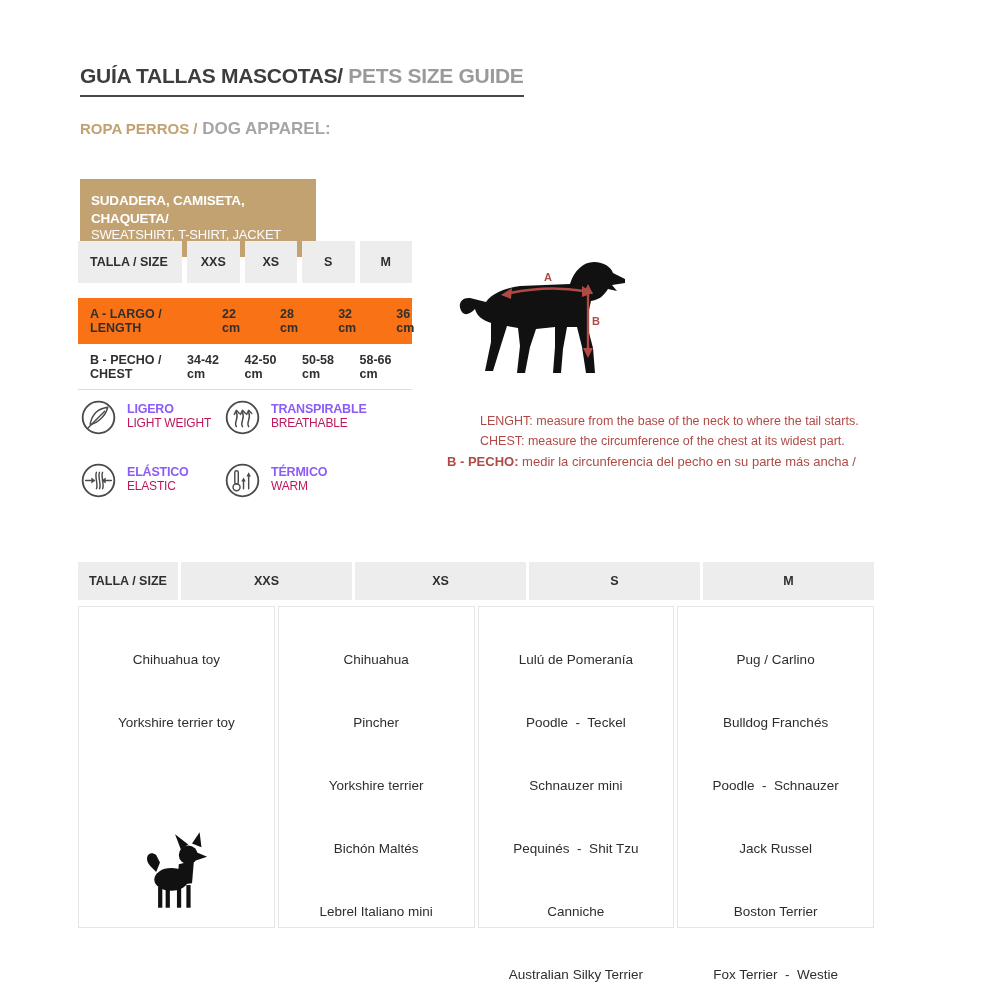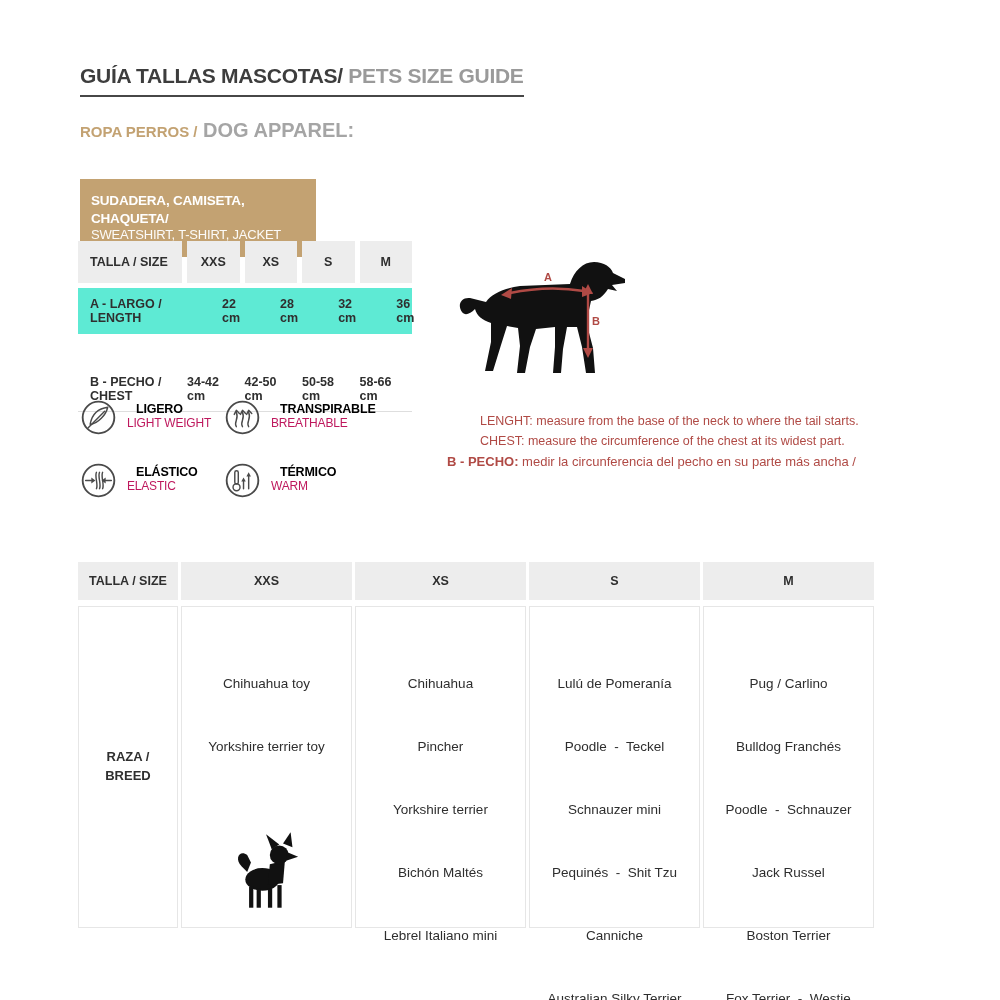--- a/index.html
+++ b/index.html
@@ -8,64 +8,64 @@
     position:relative; width:928px; height:1000px; background:#ffffff;
     font-family:"Liberation Sans", sans-serif; color:#2f2f2f; overflow:hidden;
   }
   
   .title { position:absolute; left:80px; top:64px; display:inline-block;
            padding-bottom:7px; border-bottom:2px solid #474747; }
   .title .t1 { font-size:21px; font-weight:bold; color:#3d3d3d; letter-spacing:-0.3px; }
   .title .t2 { font-size:21px; font-weight:bold; color:#9a9a9a; letter-spacing:-0.3px; }
   .subtitle { position:absolute; left:80px; top:119px; }
   .subtitle .s1 { font-size:15px; font-weight:bold; color:#c3a272;margin-top:8px; }
-  .subtitle .s2 { font-size:20px; font-weight:bold; color:#a5a5a5; }
+  .subtitle .s2 { font-size:17px; font-weight:bold; color:#a5a5a5; }
   
   .catbox { position:absolute; left:80px; top:179px; width:236px;
             background:#c3a272; color:#fff; padding:13px 11px; line-height:1.3; }
   .catbox .c1 { font-size:13.5px; font-weight:bold; letter-spacing:-0.2px; }
   .catbox .c2 { font-size:13px; opacity:.96; letter-spacing:-0.2px; }
   
   .sizetable { position:absolute; left:78px; top:241px; width:334px; }
   .st-row { display:flex; gap:5px; align-items:stretch; }
   .st-row .cell { display:flex; align-items:center; justify-content:center;
                   font-size:12.5px; font-weight:bold; color:#2f2f2f; }
   .st-row .cell.lbl { flex:0 0 104px; justify-content:flex-start; padding-left:12px; }
   .st-row .cell.val { flex:1; }
   .st-head { height:42px; }
   .st-head .cell { background:#ededed; }
-  .st-a { height:46px; margin-top:5px; background:#5eead4;gap:40px; }
-  .st-b { height:46px; background:#ffffff; border-bottom:1px solid #dedede;margin-top:32px; }
+  .st-a { height:46px; margin-top:15px; background:#f97316;gap:40px; }
+  .st-b { height:46px; background:#ffffff; border-bottom:1px solid #dedede; }
   
   .diagram { position:absolute; left:448px; top:246px; }
   
   .features { position:absolute; left:80px; top:399px; width:340px;
               display:grid; grid-template-columns:144px 1fr; row-gap:26px; }
   .feature { display:flex; gap:10px; align-items:flex-start; }
   .feature svg { flex:0 0 37px; }
-  .feature .fes { font-size:12.5px; font-weight:bold; color:#000000; margin-top:3px; letter-spacing:-0.2px;margin-left:9px;}
+  .feature .fes { font-size:12.5px; font-weight:bold; color:#8b5cf6; margin-top:3px; letter-spacing:-0.2px;}
   .feature .fen { font-size:12px; color:#be185d; letter-spacing:-0.2px; }
   
   .instructions { position:absolute; left:447px; top:412px; width:525px;
                   color:#b04a45; font-size:13px; line-height:1.58; }
   .instructions .ln b { font-weight:bold; }
   .instructions .ln.ind { padding-left:33px; font-size:12.5px; }
   
   .breedtable { position:absolute; left:78px; top:562px; width:796px; }
   .bt-head { display:flex; gap:3px; height:38px; }
   .bt-head .cell { display:flex; align-items:center; justify-content:center;
                    background:#ededed; font-size:12.5px; font-weight:bold; }
   .bt-head .cell.lbl { flex:0 0 100px; }
   .bt-head .cell.sz { flex:1; }
   .bt-body { display:flex; gap:3px; margin-top:6px; height:322px; }
   .bt-cell { background:#fff; border:1px solid #e6e6e6; }
   .bt-rowlabel { flex:0 0 100px; display:flex; flex-direction:column;
                  align-items:center; justify-content:center;
                  font-size:13px; font-weight:bold; line-height:1.45; color:#2f2f2f; }
-  .bt-col { flex:1; display:flex; flex-direction:column; align-items:center; padding-top:24px; }
+  .bt-col { flex:1; display:flex; flex-direction:column; align-items:center; padding-top:0; }
   .breeds { text-align:center; font-size:13.5px; line-height:21px; color:#2e2e2e; white-space:pre-wrap; }
   .dog { margin-top:auto; margin-bottom:16px; }
   .sil { fill:#111; }
   .icostroke { stroke:#4a4a4a; fill:none; stroke-width:1.8; stroke-linecap:round; stroke-linejoin:round; }
   .icothin { stroke:#4a4a4a; fill:none; stroke-width:1.4; stroke-linecap:round; stroke-linejoin:round; }
   .icofill { fill:#4a4a4a; stroke:none; }
   .red-draw { stroke:#b04a45; fill:none; stroke-width:2.4; }
   .red-fill { fill:#b04a45; }
   .red-txt { fill:#b04a45; font-size:11px; font-weight:bold; font-family:"Liberation Sans",sans-serif; }
 </style>
@@ -201,24 +201,20 @@
   <div class="breedtable">
     <div class="bt-head">
       <div class="cell lbl">TALLA / SIZE</div>
       <div class="cell sz">XXS</div>
       <div class="cell sz">XS</div>
       <div class="cell sz">S</div>
       <div class="cell sz">M</div>
     </div>
     <div class="bt-body">
 
-      <div class="bt-cell bt-rowlabel">
-        <div>RAZA /</div>
-        <div>BREED</div>
-      </div>
 
       <div class="bt-cell bt-col">
         <div class="breeds">
           <div>Chihuahua toy</div>
           <div>Yorkshire terrier toy</div>
         </div>
         <svg class="dog" width="66" height="82" viewBox="0 0 70 84">
           <path class="sil" d="M8,38 C0,30 6,20 14,26 L18,34 L14,44 Z"></path>
           <ellipse class="sil" cx="30" cy="52" rx="18" ry="12"></ellipse>
           <polygon class="sil" points="38,36 54,32 52,56 36,58"></polygon>

